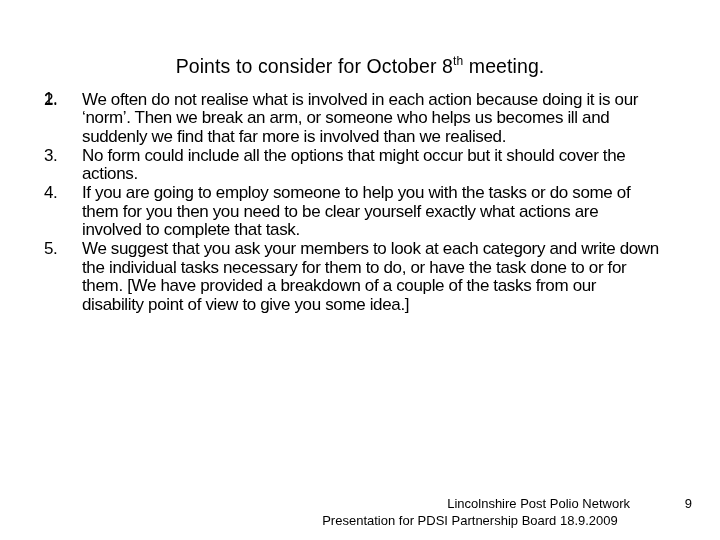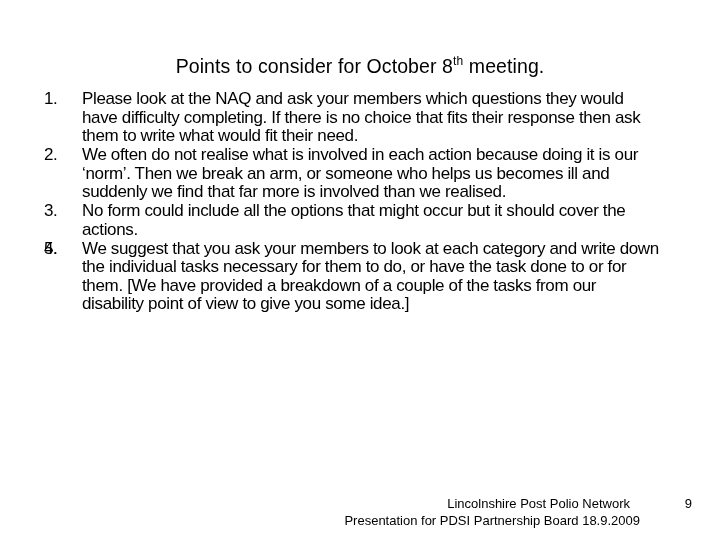--- a/index.html
+++ b/index.html
@@ -69,21 +69,21 @@
       width: 320px;
       text-align: right;
       font-size: 13px;
       line-height: 16px;
     }
     .footer-pres {
       position: absolute;
       left: 300px;
       top: 513px;
       width: 340px;
-      text-align: right;
+      text-align: center;
       font-size: 13px;
       line-height: 16px;
     }
     .page-num {
       position: absolute;
       left: 672px;
       top: 496px;
       width: 20px;
       text-align: right;
       font-size: 13px;
@@ -93,32 +93,32 @@
 </head>
 <body>
 
 <div class="slide">
 
   <div class="title"><span>Points to consider for October 8</span><sup>th</sup><span> meeting.</span></div>
 
   <ol class="points">
     <li class="point">
       <span class="point-num">1.</span>
-      <span>Please look at the NAQ and ask your members which questions they would have difficulty completing. If there is no choice that fits their response then ask them to write what would fit their need.</span>
     </li>
     <li class="point">
       <span class="point-num">2.</span>
       <span>We often do not realise what is involved in each action because doing it is our ‘norm’. Then we break an arm, or someone who helps us becomes ill and suddenly we find that far more is involved than we realised.</span>
     </li>
     <li class="point">
       <span class="point-num">3.</span>
       <span>No form could include all the options that might occur but it should cover the actions.</span>
     </li>
     <li class="point">
       <span class="point-num">4.</span>
+      <span>If you are going to employ someone to help you with the tasks or do some of them for you then you need to be clear yourself exactly what actions are involved to complete that task.</span>
     </li>
     <li class="point">
       <span class="point-num">5.</span>
       <span>We suggest that you ask your members to look at each category and write down the individual tasks necessary for them to do, or have the task done to or for them. [We have provided a breakdown of a couple of the tasks from our disability point of view to give you some idea.]</span>
     </li>
   </ol>
 
   <div class="footer-org">Lincolnshire Post Polio Network</div>
   <div class="footer-pres">Presentation for PDSI Partnership Board 18.9.2009</div>
   <div class="page-num">9</div>

